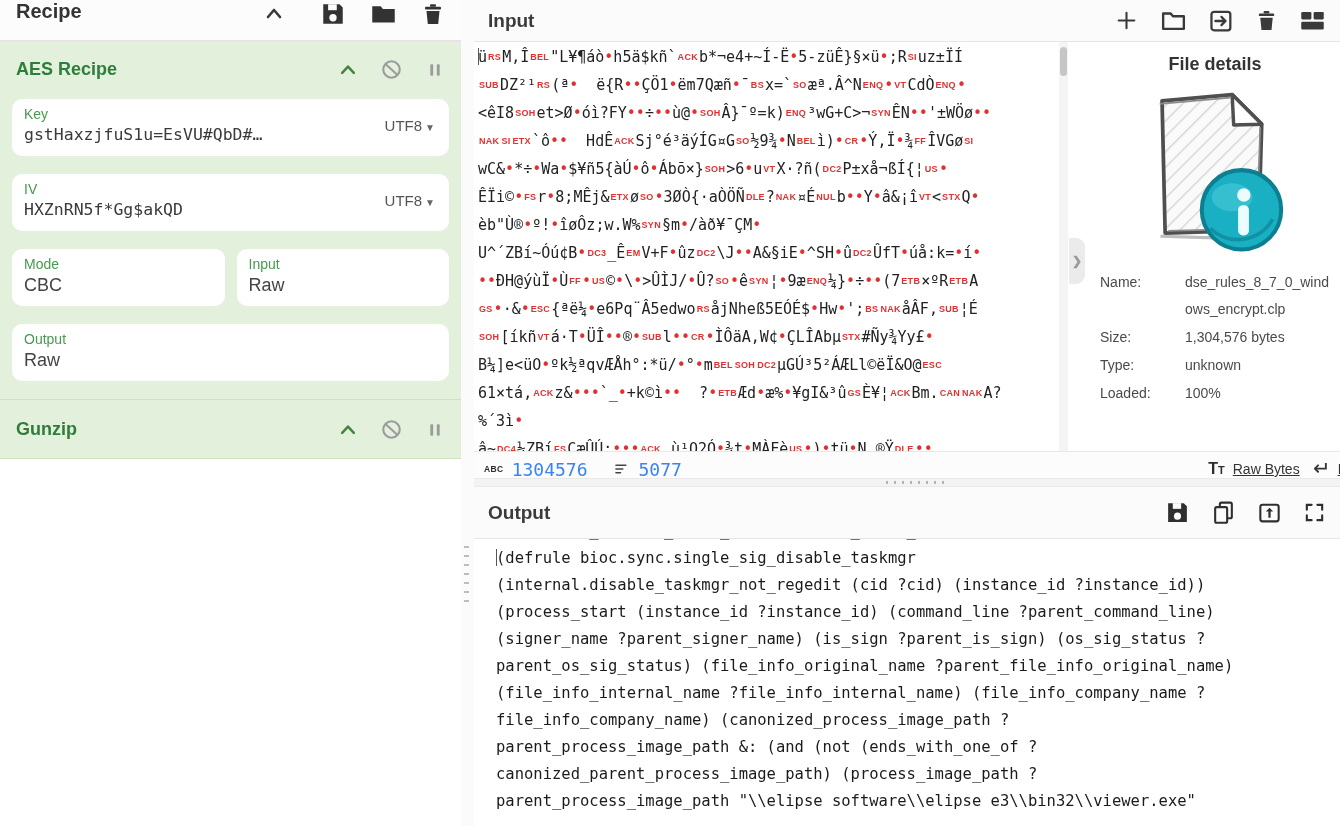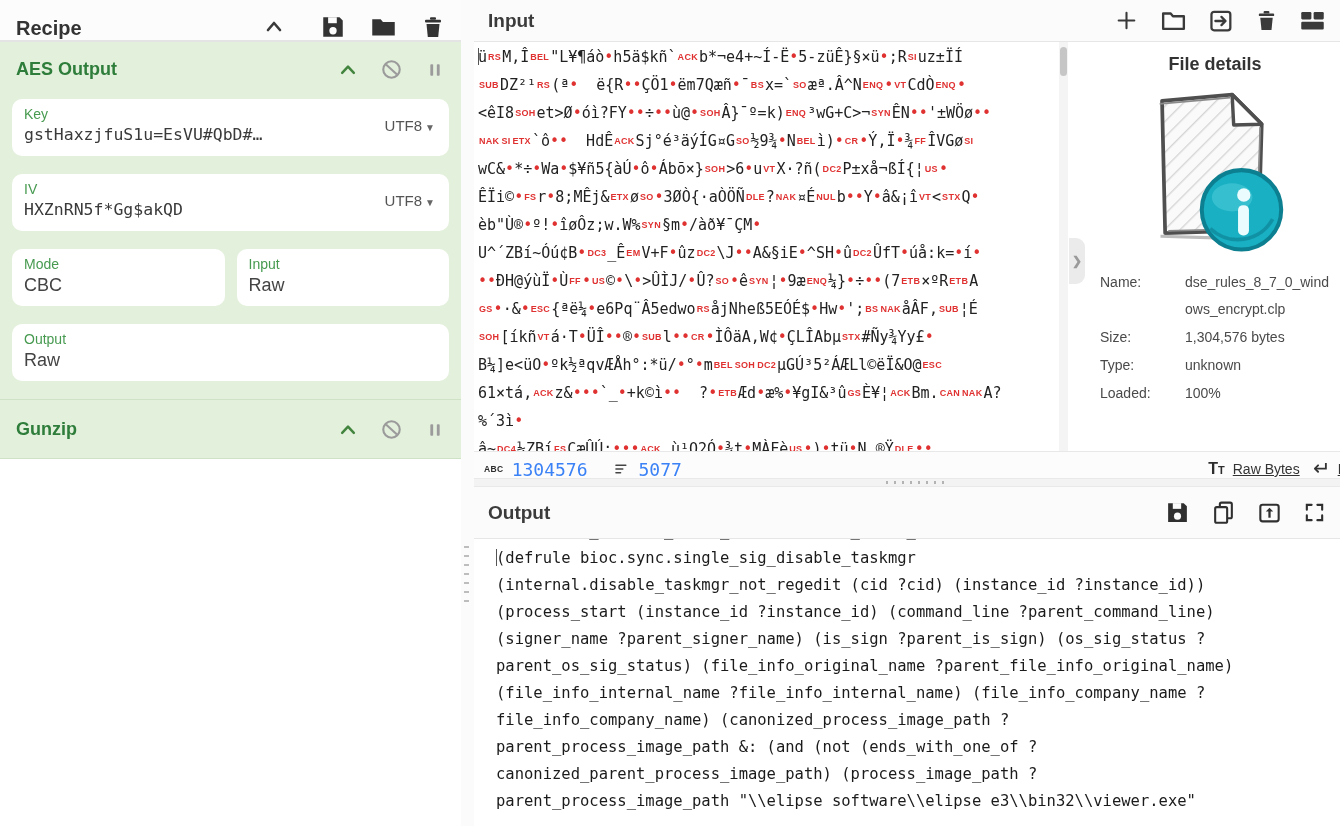--- a/index.html
+++ b/index.html
@@ -3,21 +3,21 @@
 <meta charset="utf-8">
 <style>
   * { box-sizing: border-box; margin: 0; padding: 0; }
   html,body { width:1340px; height:826px; overflow:hidden; background:#fff;
               font-family:"Liberation Sans", sans-serif; }
   body { display:flex; }
 
   
   .recipe-col { width:461px; height:826px; display:flex; flex-direction:column; background:#fff; }
   .recipe-header { height:42px; flex:0 0 42px; background:#fcfcfc; border-bottom:2px solid #e4e4e4;
-                   display:flex; align-items:flex-end; padding:0 16px; }
+                   display:flex; align-items:flex-start; padding:0 16px; }
   .recipe-title { font-size:20px; font-weight:bold; color:#333; }
   .recipe-header .hdr-icons { margin-left:auto; display:flex; align-items:center; gap:24px; }
   .icon-btn { display:inline-flex; align-items:center; justify-content:center; cursor:pointer; background:none; border:none; padding:0; }
 
   .op { background:#e3f0dc; border-bottom:1px solid #cfe2c6; }
   .op-header { display:flex; align-items:center; padding:16px 16px 14px 16px; }
   .op-title { font-size:18px; font-weight:bold; color:#2e7d3a; }
   .op-icons { margin-left:auto; display:flex; align-items:center; gap:22px; }
 
   .op-args { padding:4px 0 14px 0; }
@@ -116,21 +116,21 @@
             <rect x="9" y="2.2" width="6" height="2.6" rx="1" fill="#333"></rect>
             <rect x="4" y="4.8" width="16" height="2.6" rx="1" fill="#333"></rect>
             <path d="M5.5 9h13l-1.3 13H6.8z" fill="#333"></path>
           </svg>
       </button>
     </span>
   </div>
 
   <div class="op">
     <div class="op-header">
-      <span class="op-title">AES Output</span>
+      <span class="op-title">AES Recipe</span>
       <span class="op-icons">
         <button class="icon-btn">
           <svg width="20" height="20" viewBox="0 0 24 24">
               <polyline points="5,15.5 12,8 19,15.5" fill="none" stroke="#43853f" stroke-width="3" stroke-linecap="round" stroke-linejoin="round"></polyline>
             </svg>
         </button>
         <button class="icon-btn">
           <svg width="23" height="23" viewBox="0 0 24 24">
               <circle cx="12" cy="12" r="8.6" fill="none" stroke="#9b9b9b" stroke-width="2.2"></circle>
               <line x1="6.3" y1="6.7" x2="17.7" y2="17.3" stroke="#9b9b9b" stroke-width="2.2"></line>

